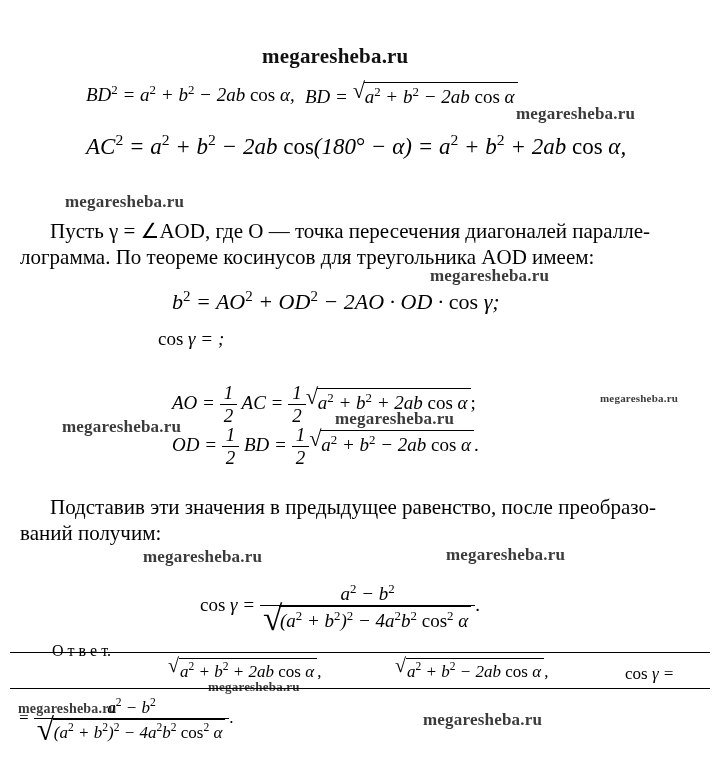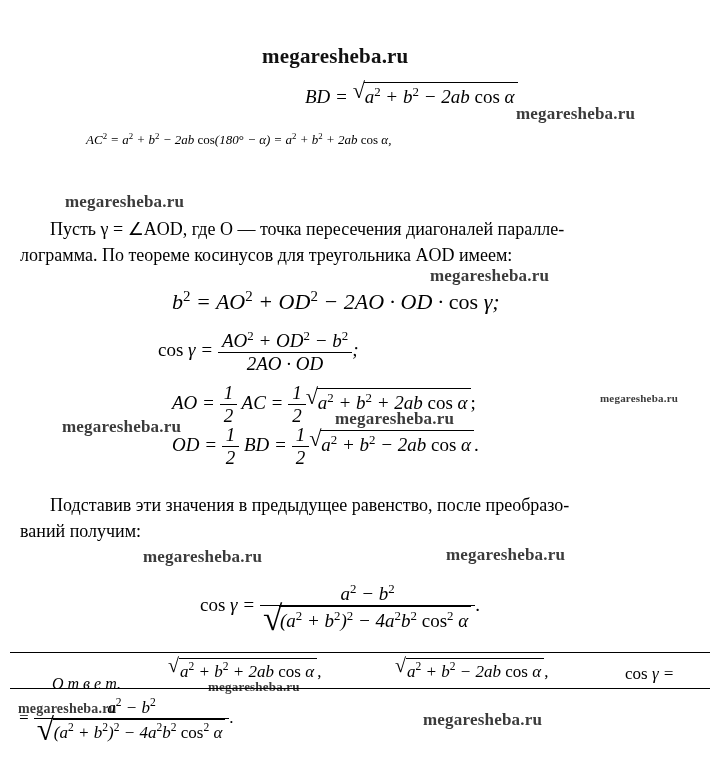--- a/index.html
+++ b/index.html
@@ -22,21 +22,21 @@
     letter-spacing:0.2px;
   }
   .wm-top {
     font-size:21px; font-weight:700; color:#111;
   }
   .wm-bottom {
     font-size:21px; font-weight:700; color:#000000;
   }
 
   .math { position:absolute; white-space:nowrap; font-style:italic; }
-  .txt { position:absolute; font-size:18px; line-height:1.45; }
+  .txt { position:absolute; font-size:21px; line-height:1.45; }
 
   
   .frac { display:inline-block; vertical-align:middle; text-align:center; font-style:italic; }
   .frac > .num { display:block; padding:0 4px; }
   .frac > .den { display:block; padding:0 4px; border-top:1px solid #000; }
 
   
   .sqrt { display:inline-block; position:relative; padding-left:11px; }
   .sqrt::before {
     content:"\221A";
@@ -82,48 +82,48 @@
   <div class="wm" style="left:446px; top:509px; font-size:17px;">megaresheba.ru</div>
 
   <div class="wm" style="left:208px; top:643px; font-size:13px;">megaresheba.ru</div>
 
   <div class="wm" style="left:18px; top:665px; font-size:14px;">megaresheba.ru</div>
 
   <div class="wm" style="left:423px; top:674px; font-size:17px;">megaresheba.ru</div>
 
   <div class="wm wm-bottom" style="left:262px; top:740px; font-size:21px;">Мегарешеба.ру</div>
 
+  <div class="math" style="left:86px; top:46px; font-size:19px;">
+    BD<sup>2</sup> = a<sup>2</sup> + b<sup>2</sup> − 2ab <span class="up">cos</span> α,
+  </div>
 
   <div class="math" style="left:305px; top:46px; font-size:19px;">
     BD =
     <span class="sqrt"><span class="rad">a<sup>2</sup> + b<sup>2</sup> − 2ab <span class="up">cos</span> α</span></span>
   </div>
 
-  <div class="math" style="left:86px; top:95px; font-size:13px;">
+  <div class="math" style="left:86px; top:95px; font-size:23px;">
     AC<sup>2</sup> = a<sup>2</sup> + b<sup>2</sup> − 2ab <span class="up">cos</span>(180<span class="up">°</span> − α) = a<sup>2</sup> + b<sup>2</sup> + 2ab <span class="up">cos</span> α,
   </div>
 
 
   <div class="txt" style="left:50px; top:180px; width:660px;">
     <span>Пусть γ = ∠AOD, где O — точка пересечения диагоналей паралле-</span>
   </div>
   <div class="txt" style="left:20px; top:206px; width:690px;">
     <span>лограмма. По теореме косинусов для треугольника AOD имеем:</span>
   </div>
 
   <div class="math" style="left:172px; top:252px; font-size:22px;">
     b<sup>2</sup> = AO<sup>2</sup> + OD<sup>2</sup> − 2AO · OD · <span class="up">cos</span> γ;
   </div>
 
   <div class="math" style="left:158px; top:292px; font-size:19px;">
     <span class="up">cos</span> γ =
-    <span class="frac">
-      <span class="num">AO<sup>2</sup> + OD<sup>2</sup> − b<sup>2</sup></span>
-      <span class="den">2AO · OD</span>
-    </span>;
+    ;
   </div>
 
   <div class="math" style="left:172px; top:346px; font-size:19px;">
     AO =
     <span class="frac"><span class="num">1</span><span class="den">2</span></span>
     AC =
     <span class="frac"><span class="num">1</span><span class="den">2</span></span><span class="sqrt"><span class="rad">a<sup>2</sup> + b<sup>2</sup> + 2ab <span class="up">cos</span> α</span></span><span class="up">;</span>
   </div>
 
   <div class="math" style="left:172px; top:388px; font-size:19px;">
@@ -144,21 +144,21 @@
     <span class="up">cos</span> γ =
     <span class="frac">
       <span class="num">a<sup>2</sup> − b<sup>2</sup></span>
       <span class="den"><span class="sqrt tall"><span class="rad">(a<sup>2</sup> + b<sup>2</sup>)<sup>2</sup> − 4a<sup>2</sup>b<sup>2</sup> <span class="up">cos</span><sup>2</sup> α</span></span></span>
     </span><span class="up">.</span>
   </div>
 
   <div class="hr" style="top:616px;"></div>
   <div class="hr" style="top:652px;"></div>
 
-  <div class="txt" style="left:52px; top:636px; font-size:16px;font-style:italic;">
+  <div class="txt" style="left:52px; top:603px; font-size:16px;">
     <span>О т в е т.</span>
   </div>
 
   <div class="math" style="left:168px; top:622px; font-size:17px;">
     <span class="sqrt"><span class="rad">a<sup>2</sup> + b<sup>2</sup> + 2ab <span class="up">cos</span> α</span></span><span class="up">,</span>
   </div>
 
   <div class="math" style="left:395px; top:622px; font-size:17px;">
     <span class="sqrt"><span class="rad">a<sup>2</sup> + b<sup>2</sup> − 2ab <span class="up">cos</span> α</span></span><span class="up">,</span>
   </div>

